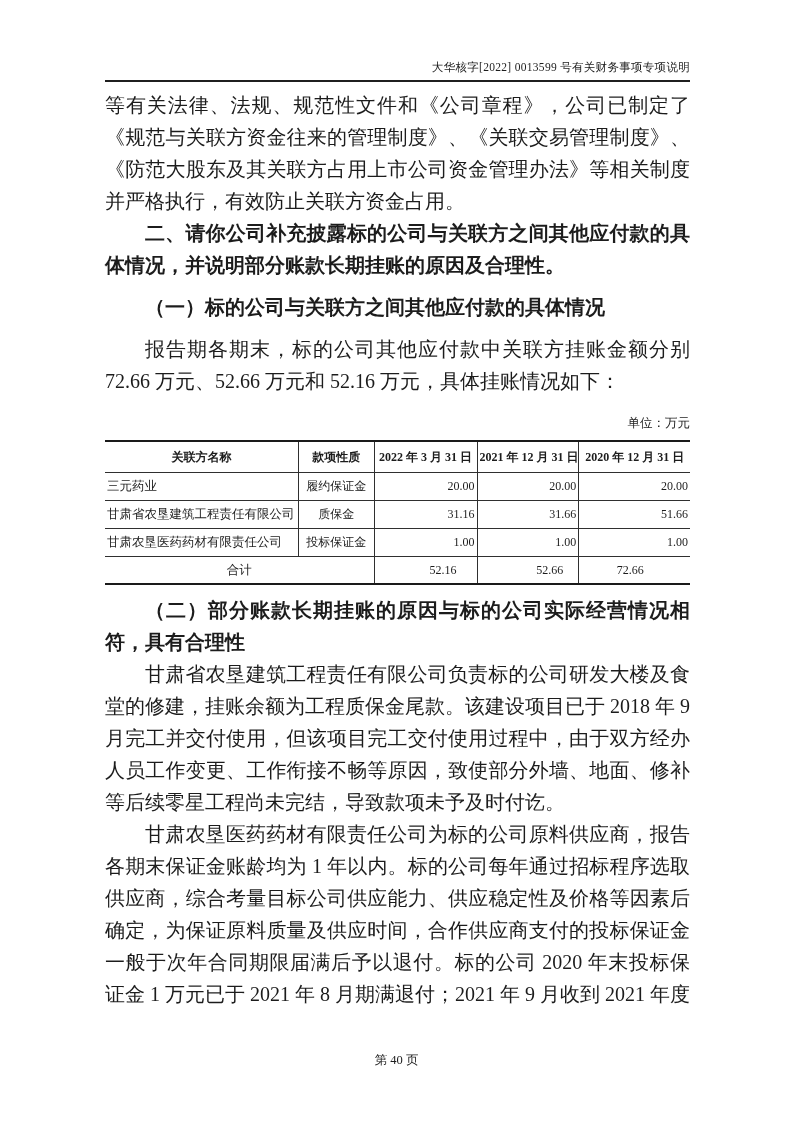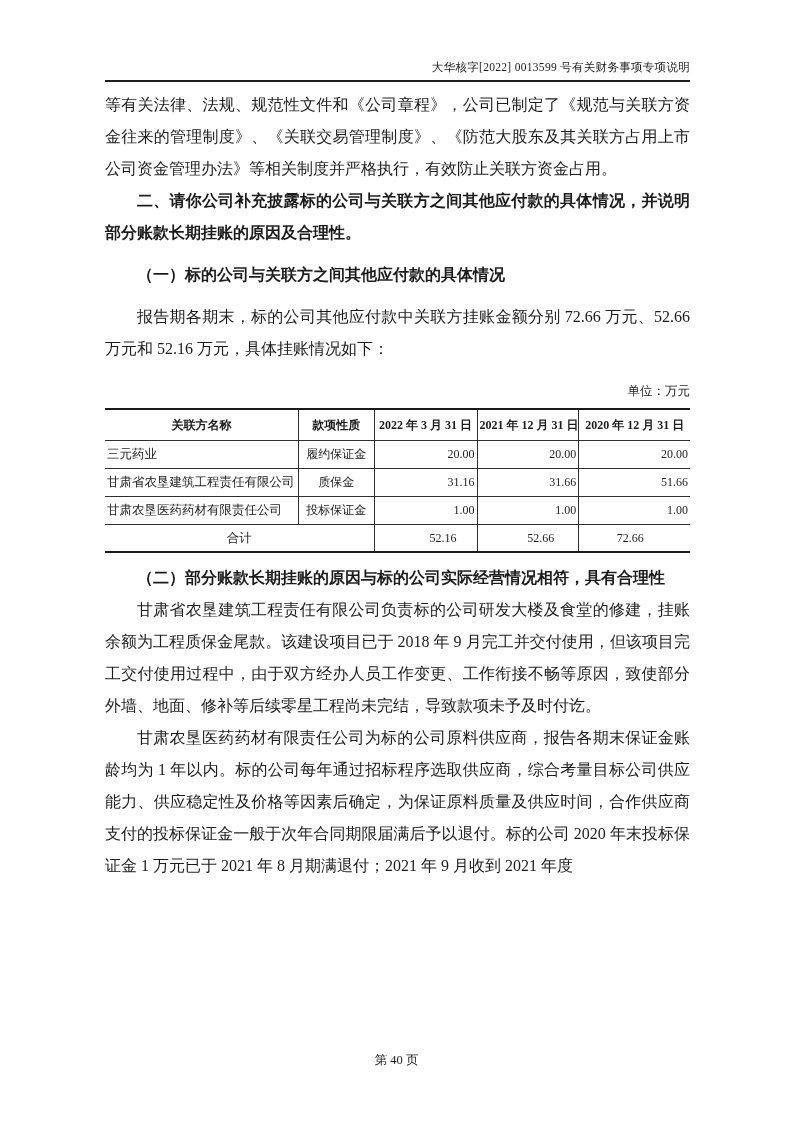--- a/index.html
+++ b/index.html
@@ -25,21 +25,21 @@
     padding-top: 59px;
     padding-bottom: 5px;
     border-bottom: 2px solid #1f1f1f;
     text-align: right;
     font-size: 11.5px;
     line-height: 16px;
     letter-spacing: 0.3px;
   }
   
   .para {
-    font-size: 16px;
+    font-size: 20px;
     line-height: 32px;
     text-align: justify;
     margin: 0;
   }
   .indent { text-indent: 2em; }
   .bold { font-weight: bold; }
   .p1   { margin-top: 7px; }
   .h2x  { }
   .h3a  { margin-top: 10px; }
   .p2   { margin-top: 10px; }
@@ -82,21 +82,21 @@
   }
   .rel-table td { height: 27px; }
   .rel-table tr.total-row td { height: 26px; }
   .cell-name   { text-align: left; padding-left: 6px; font-size: 12.5px; }
   .cell-nature { text-align: center; }
   .n1 { text-align: right; padding-right: 14px; }
   .n2 { text-align: right; padding-right: 5px; }
   .n3 { text-align: right; padding-right: 4px; }
   .total-row .cell-total { text-align: center; font-size: 12.5px; }
   .total-row .n1 { padding-right: 20px; }
-  .total-row .n2 { padding-right: 24px; }
+  .total-row .n2 { padding-right: 15px; }
   .total-row .n3 { padding-right: 11px; text-align: center; }
   
   .doc-footer {
     position: absolute;
     left: 0;
     right: 0;
     top: 1051px;
     text-align: center;
     font-size: 12.5px;
     line-height: 18px;

